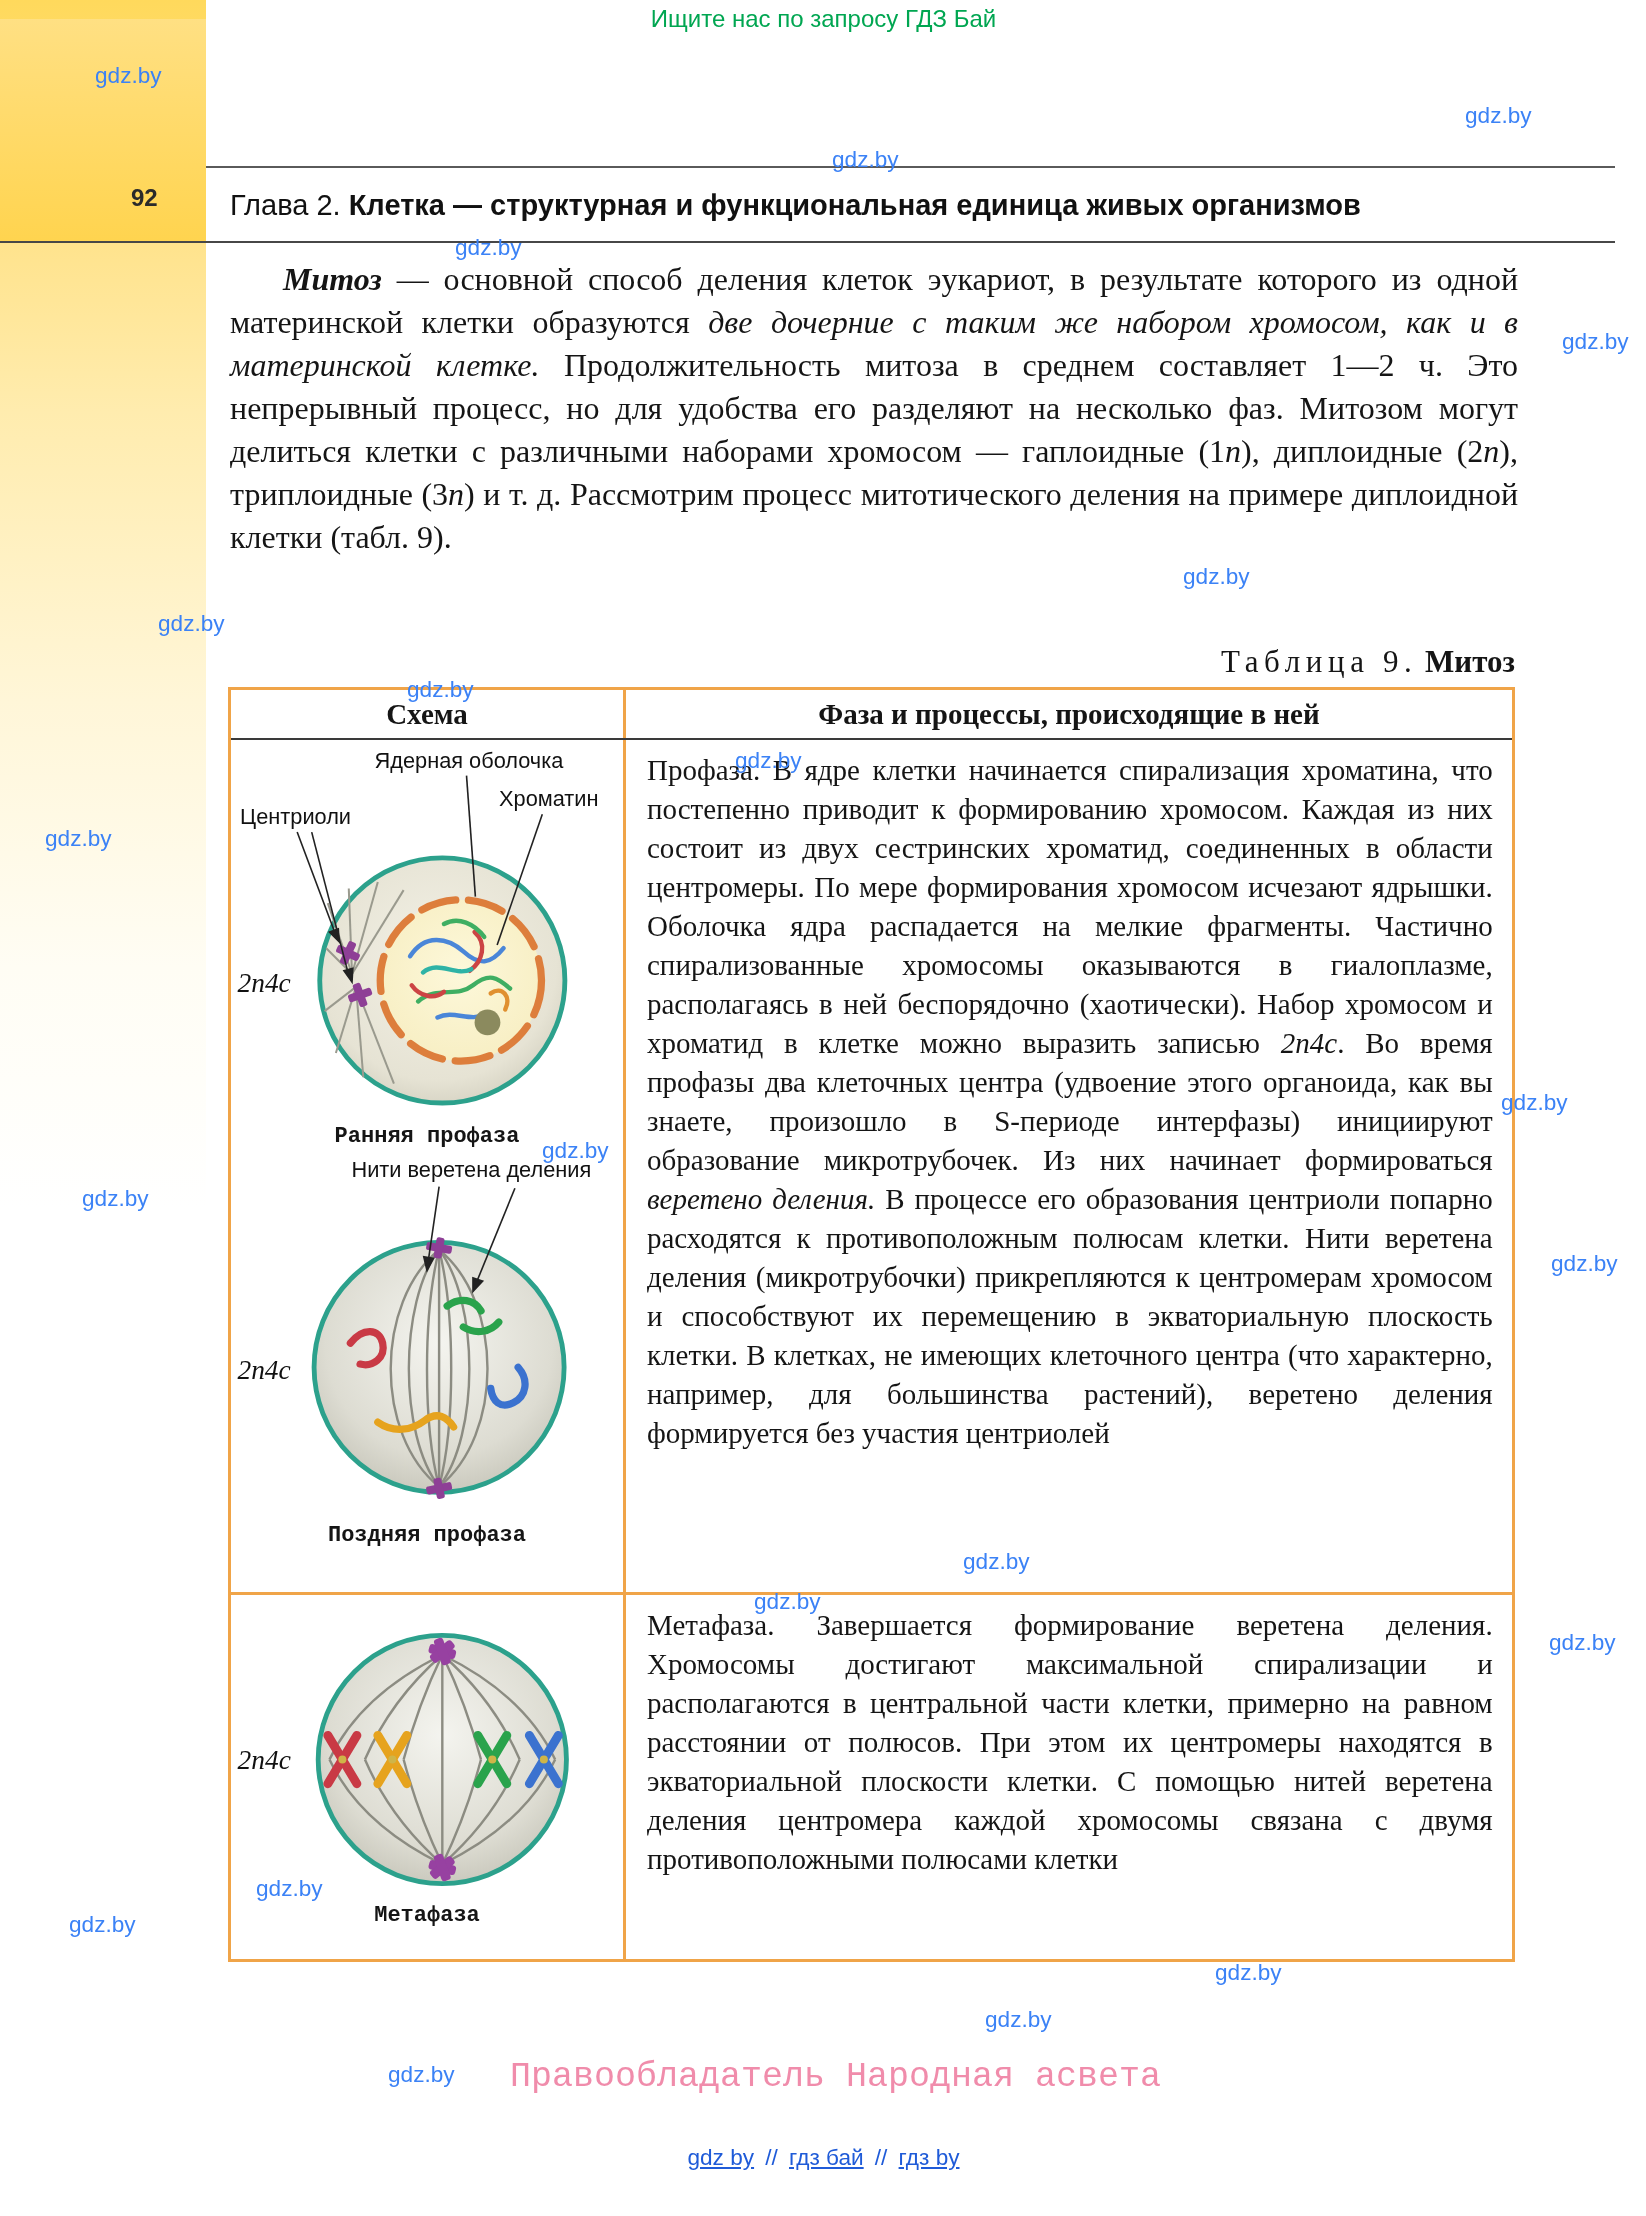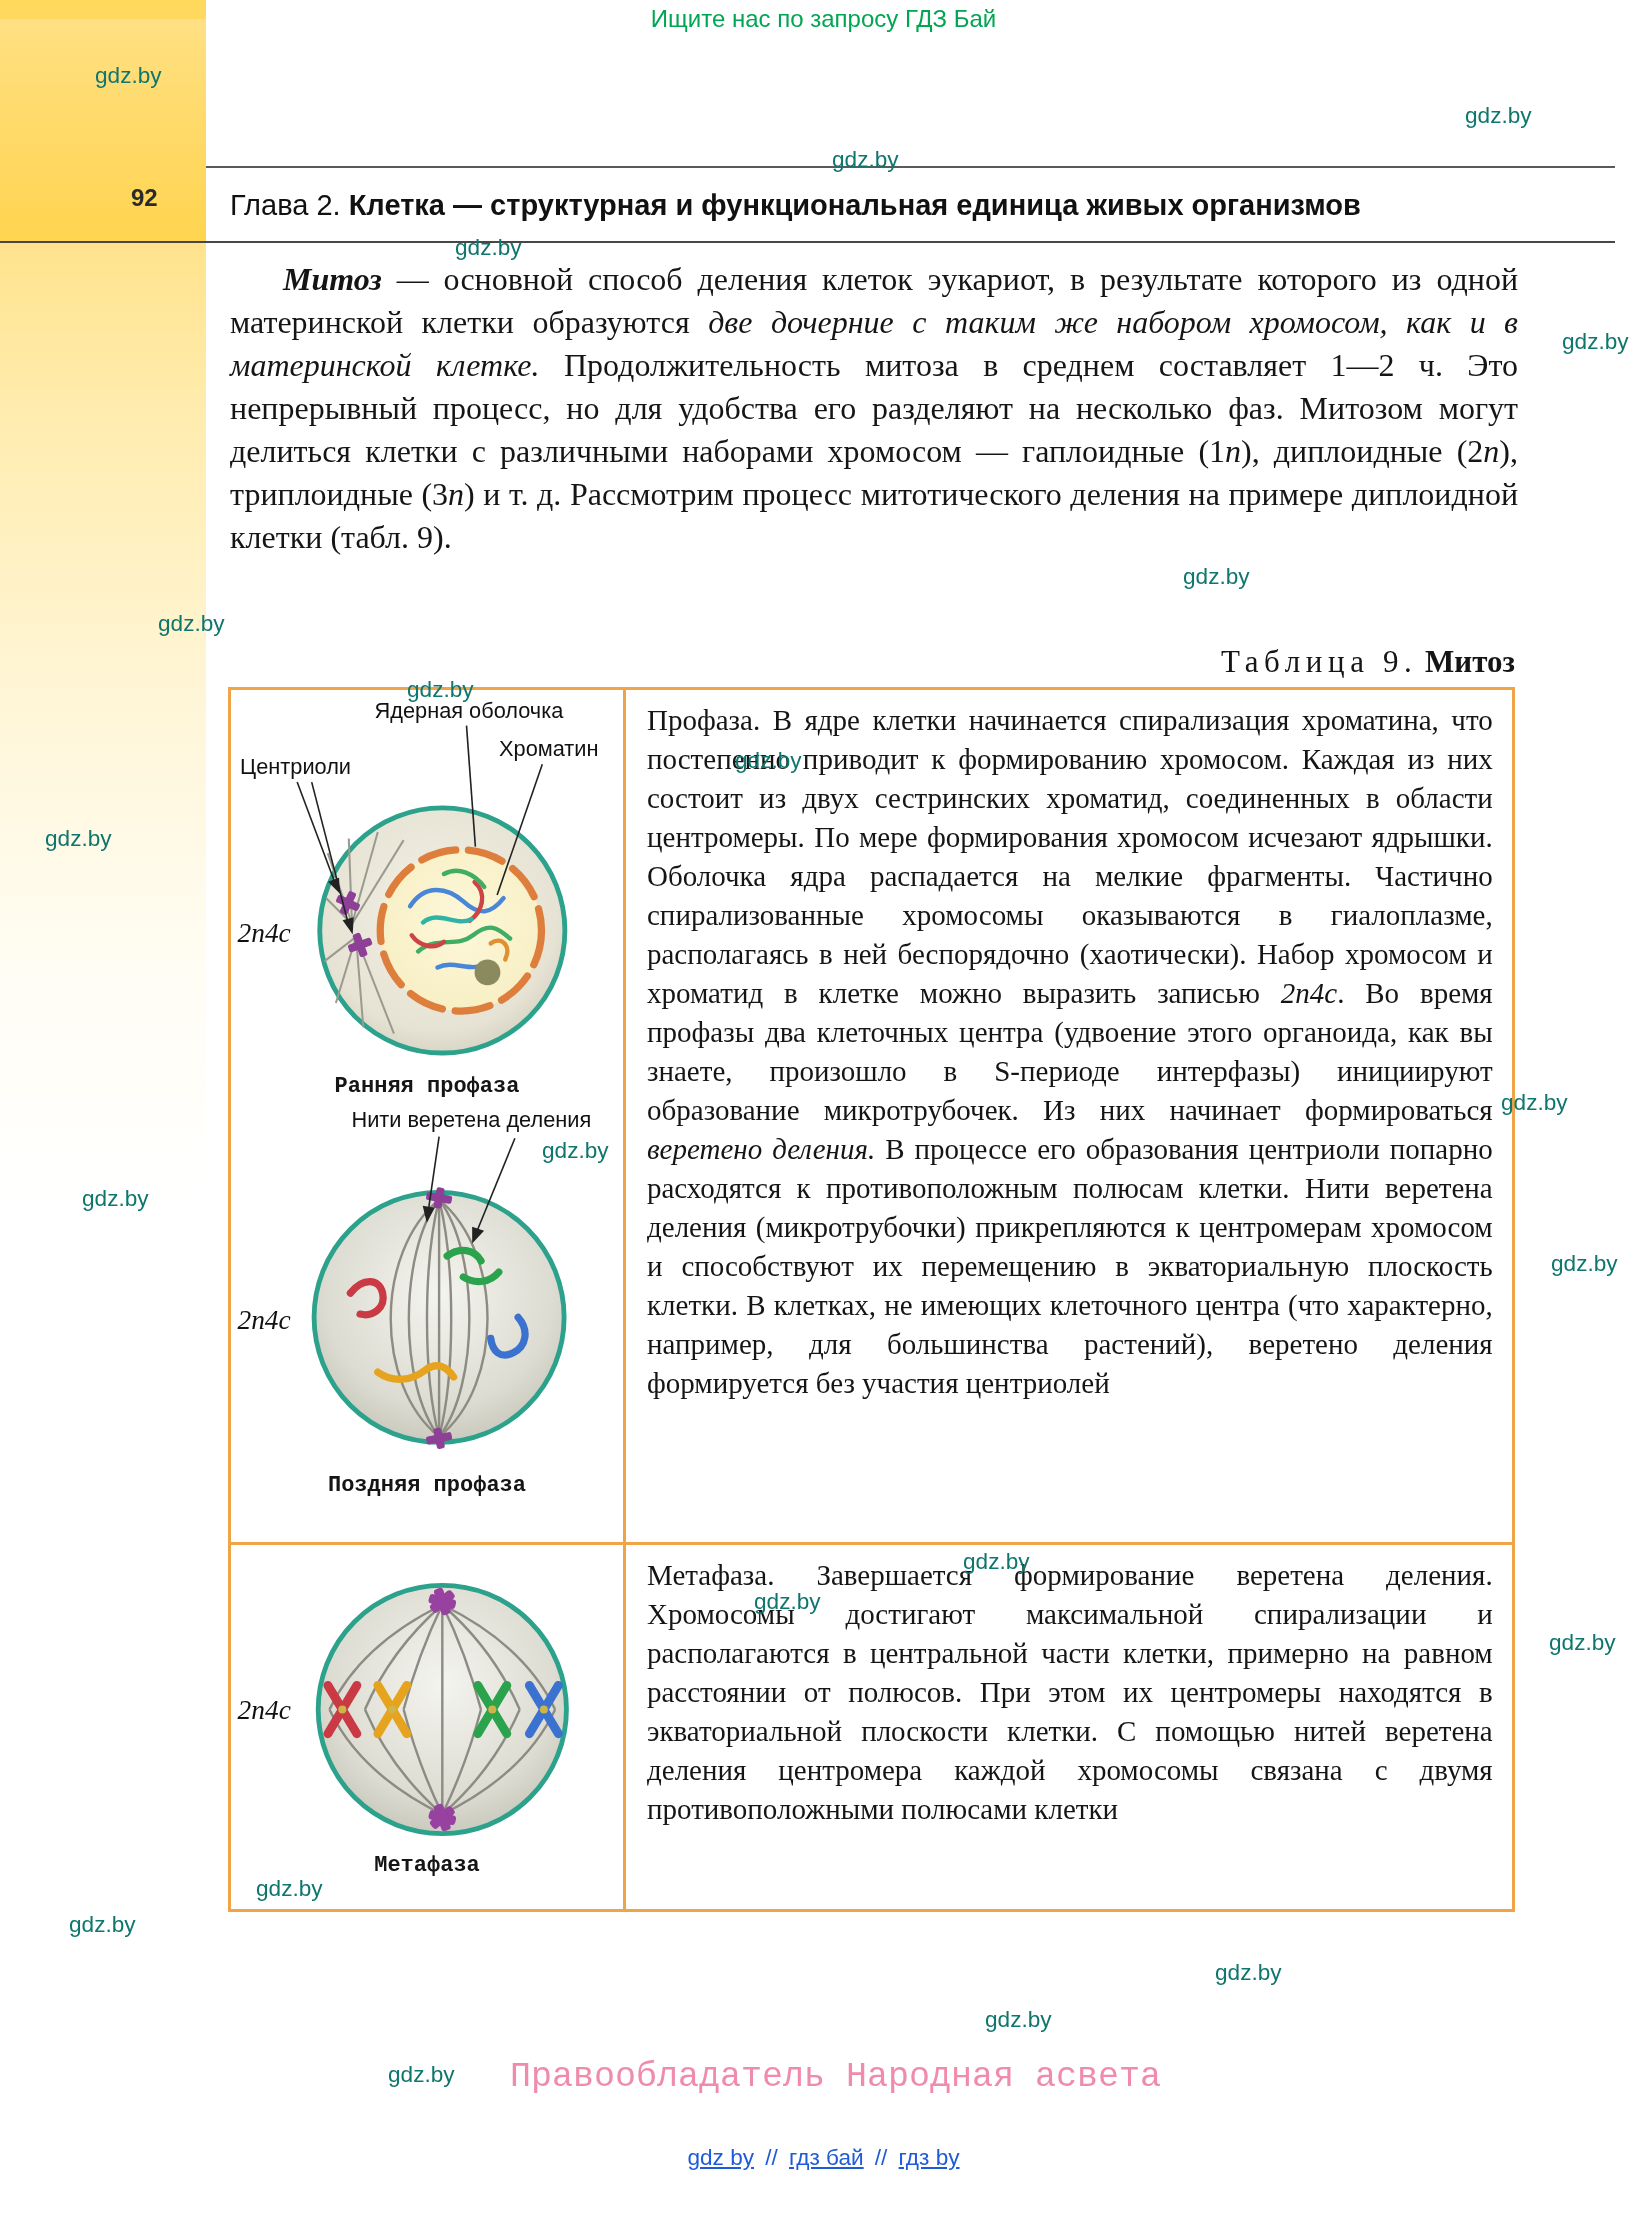--- a/index.html
+++ b/index.html
@@ -19,21 +19,21 @@
     position:absolute; left:0; top:19.3px; width:206px; height:222px;
     background:linear-gradient(180deg,#ffe083 0%,#ffd44f 100%);
   }
   .banner {
     position:absolute; top:4.8px; left:0; width:100%;
     text-align:center; font-family:"Liberation Sans",sans-serif;
     font-size:24px; color:#00a651;
   }
   .wm {
     position:absolute; font-family:"Liberation Sans",sans-serif;
-    font-size:22.6px; color:#0f766e; white-space:nowrap;
+    font-size:22.6px; color:#3b82f6; white-space:nowrap;
   }
   .rule1 { position:absolute; left:206px; right:32px; top:166px; height:1.6px; background:#5a5a5a; }
   .rule2 { position:absolute; left:0; right:32px; top:241px; height:2.4px; background:#474747; }
   .pagenum {
     position:absolute; left:131px; top:184px;
     font-family:"Liberation Sans",sans-serif; font-weight:bold;
     font-size:24px; color:#2a2a2a;
   }
   .chapter {
     position:absolute; left:230px; top:189px; width:1306px;
@@ -112,20 +112,24 @@
 <div class="rule2"></div>
 
 <div class="pagenum">92</div>
 <div class="chapter"><span>Глава 2.</span> <span class="bold">Клетка — структурная и функциональная единица живых организмов</span></div>
 
 <p class="intro"><span class="lead-bi">Митоз</span><span> — основной способ деления клеток эукариот, в результате которого из одной материнской клетки образуются </span><span class="it">две дочерние с таким же набором хромосом, как и в материнской клетке.</span><span> Продолжительность митоза в среднем составляет 1—2 ч. Это непрерывный процесс, но для удобства его разделяют на несколько фаз. Митозом могут делиться клетки с различными наборами хромосом — гаплоидные (1</span><span class="it">n</span><span>), диплоидные (2</span><span class="it">n</span><span>), триплоидные (3</span><span class="it">n</span><span>) и т. д. Рассмотрим процесс митотического деления на примере диплоидной клетки (табл. 9).</span></p>
 
 <div class="tbl-caption"><span class="sp">Таблица 9.</span> <span class="ttl">Митоз</span></div>
 
 <div class="mtable">
+  <div class="thead">
+    <div class="th1">Схема</div>
+    <div class="th2">Фаза и процессы, происходящие в ней</div>
+  </div>
 
   <div class="trow row1">
     <div class="td1">
 
       <svg width="392" height="379" viewBox="0 0 486 470">
         <defs>
           <radialGradient id="g-cell1" cx="48%" cy="42%" r="65%">
             <stop offset="0%" stop-color="#f3f1e6"></stop>
               <stop offset="75%" stop-color="#e6e3d4"></stop>
               <stop offset="100%" stop-color="#cfccbc"></stop>

